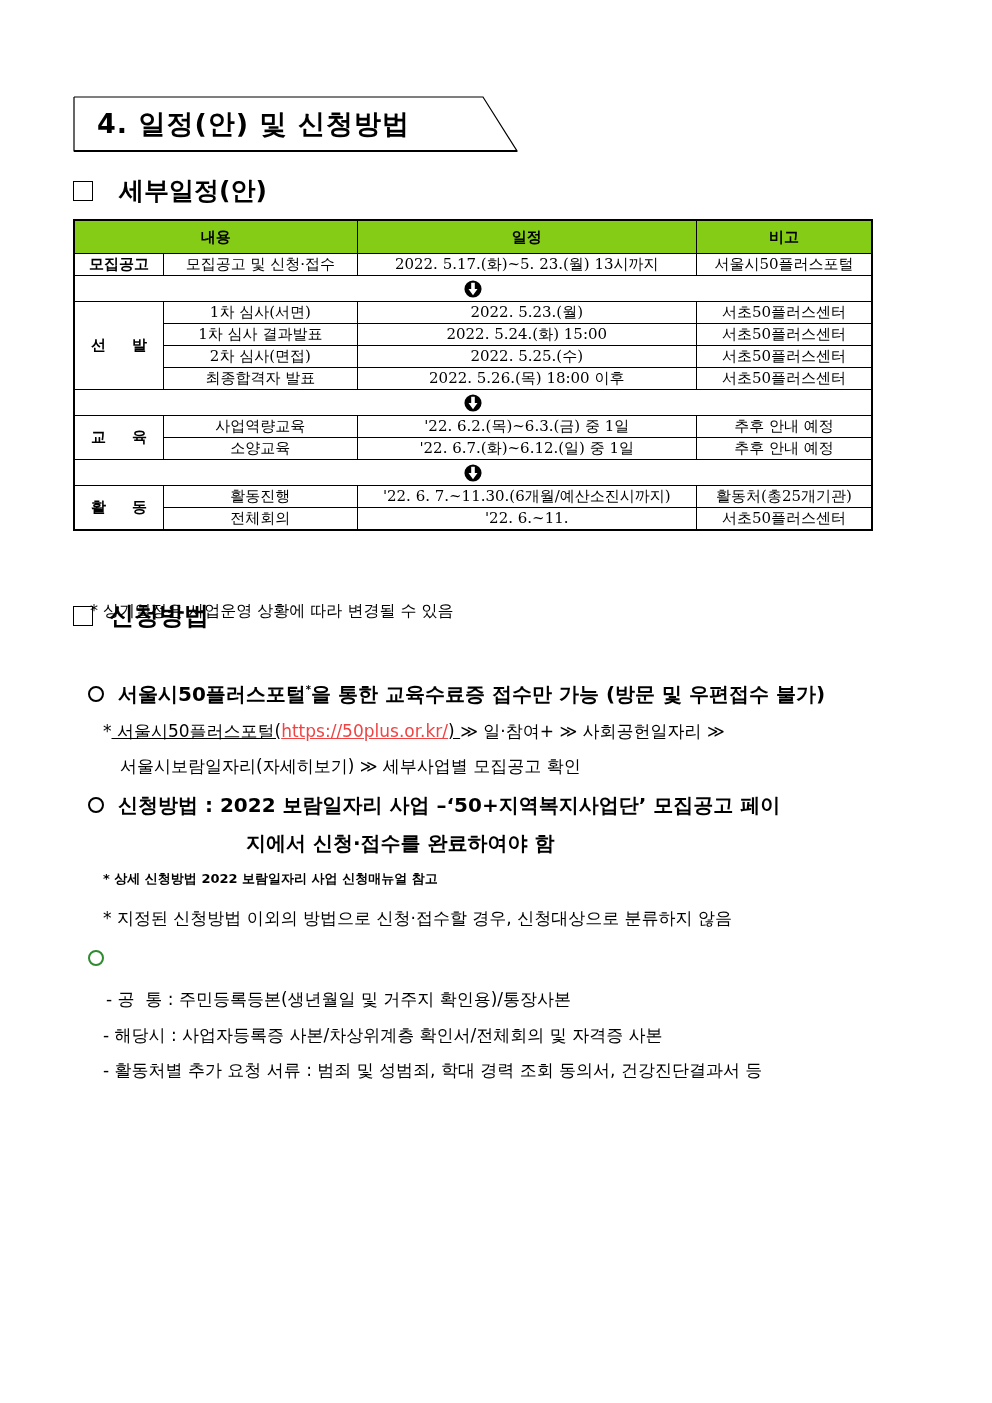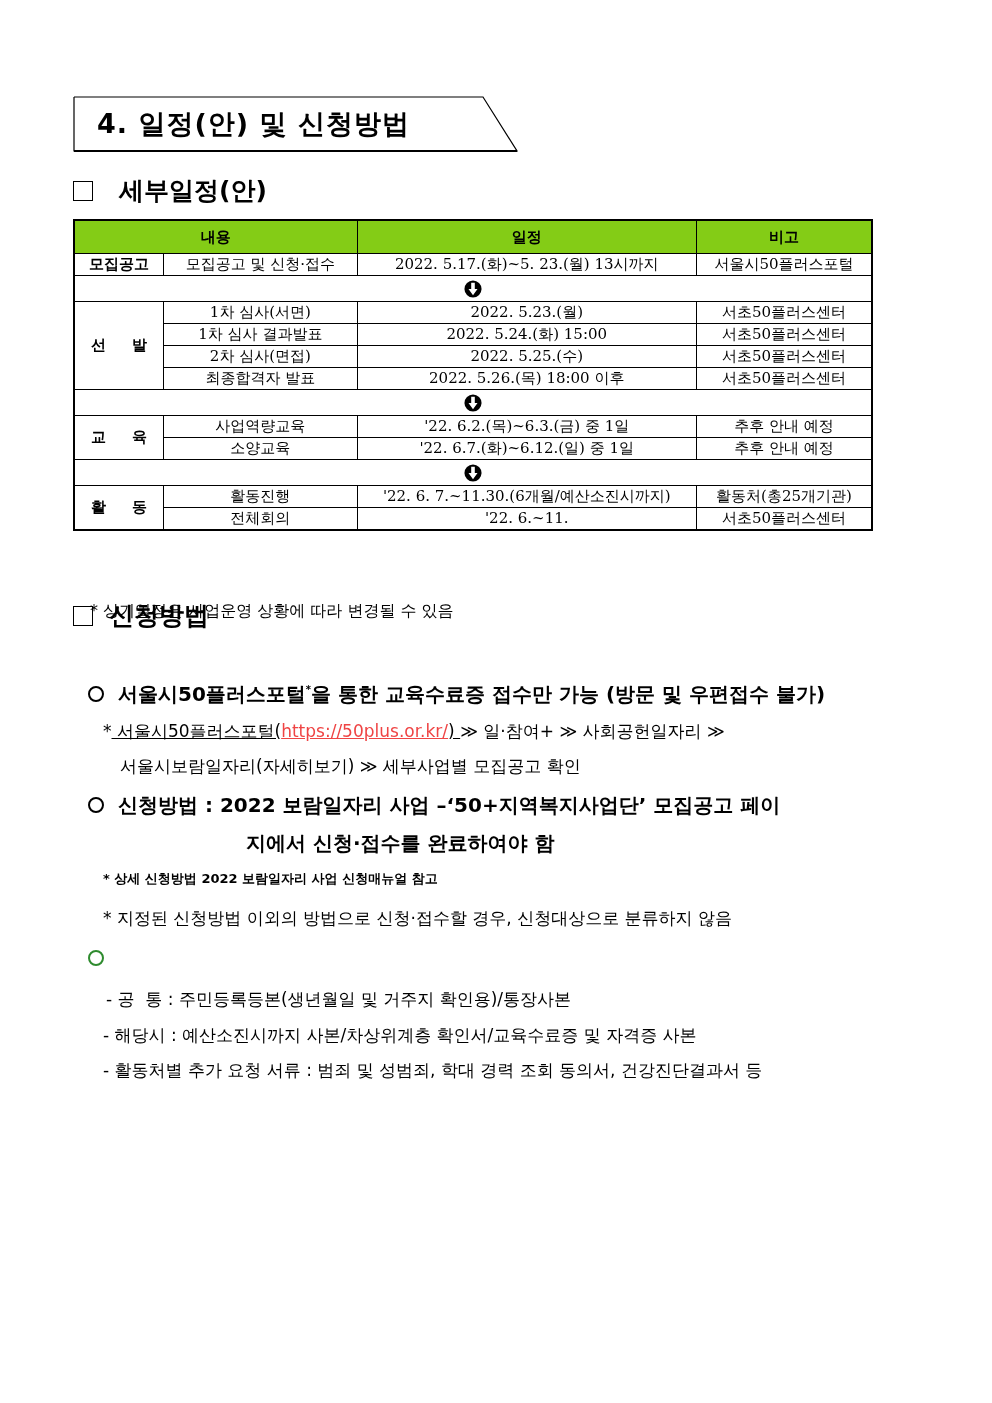--- a/index.html
+++ b/index.html
@@ -156,14 +156,14 @@
   <span class="circ"></span><span>신청방법 : 2022 보람일자리 사업 –‘50+지역복지사업단’ 모집공고 페이</span>
 </div>
 <div class="line bullet-main" style="left:246px; top:830px;">지에서 신청·접수를 완료하여야 함</div>
 <div class="line sub-bold" style="left:103px; top:870px;">* 상세 신청방법 2022 보람일자리 사업 신청매뉴얼 참고</div>
 <div class="line sub" style="left:103px; top:907px;">* 지정된 신청방법 이외의 방법으로 신청·접수할 경우, 신청대상으로 분류하지 않음</div>
 
 <div class="line bullet-main" style="left:88px; top:946px;">
   <span class="circ green"></span>
 </div>
 <div class="line sub" style="left:106px; top:988px; white-space: pre;">- 공  통 : 주민등록등본(생년월일 및 거주지 확인용)/통장사본</div>
-<div class="line sub" style="left:103px; top:1024px;">- 해당시 : 예산소진시까지 사본/차상위계층 확인서/교육수료증 및 자격증 사본</div>
+<div class="line sub" style="left:103px; top:1024px;">- 해당시 : 사업자등록증 사본/차상위계층 확인서/전체회의 및 자격증 사본</div>
 <div class="line sub" style="left:103px; top:1059px;">- 활동처별 추가 요청 서류 : 범죄 및 성범죄, 학대 경력 조회 동의서, 건강진단결과서 등</div>
 
 </body></html>

